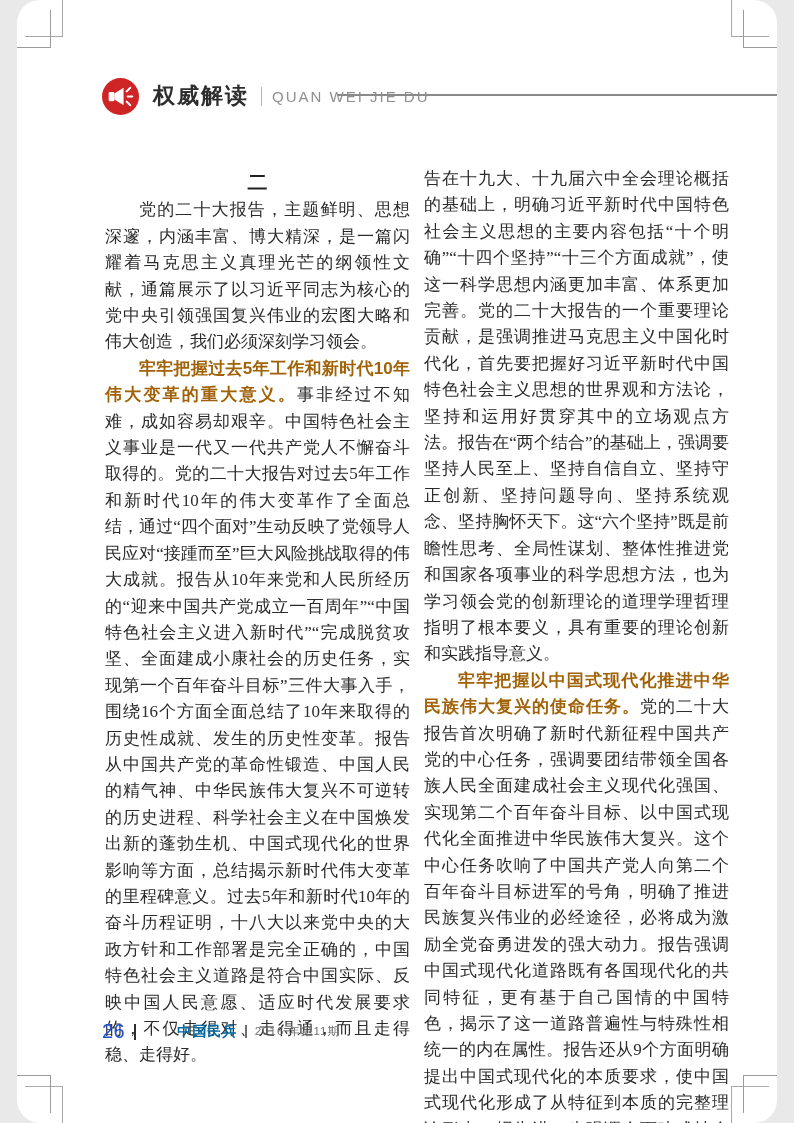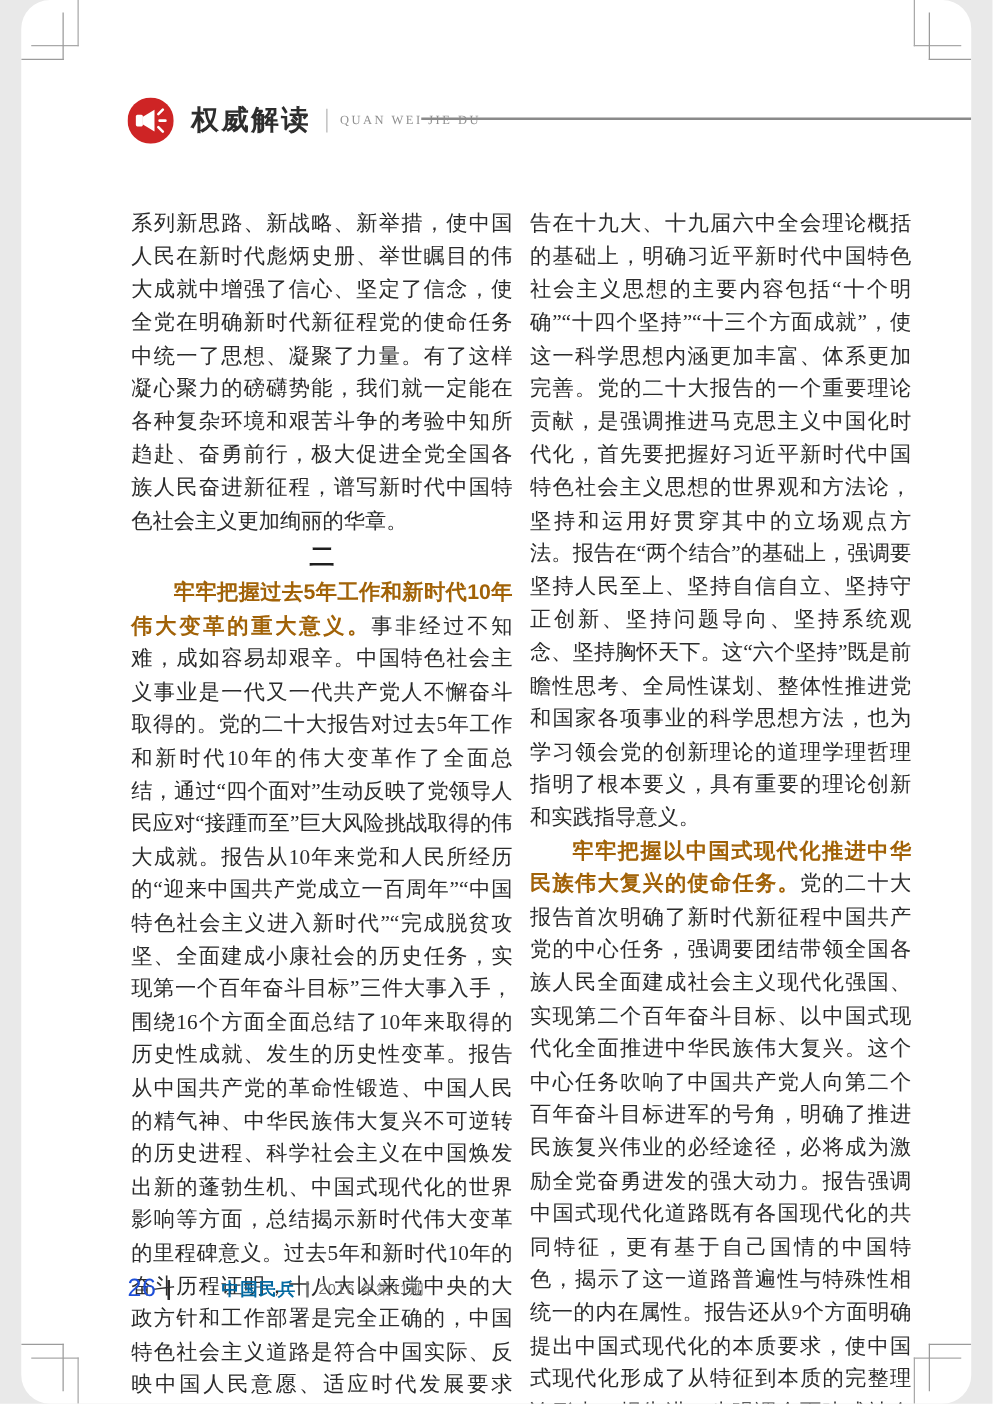--- a/index.html
+++ b/index.html
@@ -29,22 +29,22 @@
   .header { position:absolute; left:85px; top:77px; height:38px; display:flex; align-items:center; }
   .brand-icon { width:37px; height:37px; flex:0 0 auto; }
   .header-title {
     margin-left:14px;
     font-family:"Liberation Sans", sans-serif;
     font-weight:700; font-size:22px; color:#2d2d2d;
     letter-spacing:2px;
   }
   .header-divider { width:1px; height:19px; background:#b5b5b5; margin:0 10px 0 12px; }
   .header-sub {
-    font-family:Liberation Serif, serif;
-    font-size:10px; color:#8f8f8f; letter-spacing:2px;
+    font-family:Liberation Sans, sans-serif;
+    font-size:15px; color:#8f8f8f; letter-spacing:2px;
     white-space:nowrap;
   }
   .header-rule { position:absolute; left:320px; top:94px; width:440px; height:2px; background:#8a8a8a; }
 
   
   .columns {
     position:absolute; left:88px; top:166px;
     width:624px;
     display:flex; gap:14px;
   }
@@ -101,22 +101,22 @@
       <line x1="24" y1="23" x2="27.5" y2="26.5" stroke="#ffffff" stroke-width="2" stroke-linecap="round"></line>
     </svg>
     <span class="header-title">权威解读</span>
     <span class="header-divider"></span>
     <span class="header-sub">QUAN WEI JIE DU</span>
   </div>
   <div class="header-rule"></div>
 
   <div class="columns">
     <div class="col">
-      <p>系列新思路、新战略、新举措，使中国人民在新时代彪炳史册、举世瞩目的伟大成就中增强了信心、坚定了信念，使全党在明确新时代新征程党的使命任务中统一了思想、凝聚了力量。有了这样凝心聚力的磅礴势能，我们就一定能在各种复杂环境和艰苦斗争的考验中知所趋赴、奋勇前行，极大促进全党全国各族人民奋进新征程，谱写新时代中国特色社会主义更加绚丽的华章。</p>
       <div class="section-marker">二</div>
+      <p class="indent">党的二十大报告，主题鲜明、思想深邃，内涵丰富、博大精深，是一篇闪耀着马克思主义真理光芒的纲领性文献，通篇展示了以习近平同志为核心的党中央引领强国复兴伟业的宏图大略和伟大创造，我们必须深刻学习领会。</p>
       <p class="indent"><span class="lead">牢牢把握过去5年工作和新时代10年伟大变革的重大意义。</span><span>事非经过不知难，成如容易却艰辛。中国特色社会主义事业是一代又一代共产党人不懈奋斗取得的。党的二十大报告对过去5年工作和新时代10年的伟大变革作了全面总结，通过“四个面对”生动反映了党领导人民应对“接踵而至”巨大风险挑战取得的伟大成就。报告从10年来党和人民所经历的“迎来中国共产党成立一百周年”“中国特色社会主义进入新时代”“完成脱贫攻坚、全面建成小康社会的历史任务，实现第一个百年奋斗目标”三件大事入手，围绕16个方面全面总结了10年来取得的历史性成就、发生的历史性变革。报告从中国共产党的革命性锻造、中国人民的精气神、中华民族伟大复兴不可逆转的历史进程、科学社会主义在中国焕发出新的蓬勃生机、中国式现代化的世界影响等方面，总结揭示新时代伟大变革的里程碑意义。过去5年和新时代10年的奋斗历程证明，十八大以来党中央的大政方针和工作部署是完全正确的，中国特色社会主义道路是符合中国实际、反映中国人民意愿、适应时代发展要求的，不仅走得对、走得通，而且走得稳、走得好。</span></p>
 
     </div>
     <div class="col">
       <p>告在十九大、十九届六中全会理论概括的基础上，明确习近平新时代中国特色社会主义思想的主要内容包括“十个明确”“十四个坚持”“十三个方面成就”，使这一科学思想内涵更加丰富、体系更加完善。党的二十大报告的一个重要理论贡献，是强调推进马克思主义中国化时代化，首先要把握好习近平新时代中国特色社会主义思想的世界观和方法论，坚持和运用好贯穿其中的立场观点方法。报告在“两个结合”的基础上，强调要坚持人民至上、坚持自信自立、坚持守正创新、坚持问题导向、坚持系统观念、坚持胸怀天下。这“六个坚持”既是前瞻性思考、全局性谋划、整体性推进党和国家各项事业的科学思想方法，也为学习领会党的创新理论的道理学理哲理指明了根本要义，具有重要的理论创新和实践指导意义。</p>
       <p class="indent"><span class="lead">牢牢把握以中国式现代化推进中华民族伟大复兴的使命任务。</span><span>党的二十大报告首次明确了新时代新征程中国共产党的中心任务，强调要团结带领全国各族人民全面建成社会主义现代化强国、实现第二个百年奋斗目标、以中国式现代化全面推进中华民族伟大复兴。这个中心任务吹响了中国共产党人向第二个百年奋斗目标进军的号角，明确了推进民族复兴伟业的必经途径，必将成为激励全党奋勇进发的强大动力。报告强调中国式现代化道路既有各国现代化的共同特征，更有基于自己国情的中国特色，揭示了这一道路普遍性与特殊性相统一的内在属性。报告还从9个方面明确提出中国式现代化的本质要求，使中国式现代化形成了从特征到本质的完整理论形态。报告进一步强调全面建成社会主义现代化强国“两步走”战略部署，提出了战胜前进道路上风险挑战的“五个坚持”重大原则，从完整准确全面贯彻新发展理念、实施科教兴国战略、发展全过程人民民主等方面对未来一个时期党和国家事业发展作出战略部署，大手笔绘就了全面建设社会主义现代化国家的宏伟蓝图。</span></p>
 
     </div>
   </div>
 

